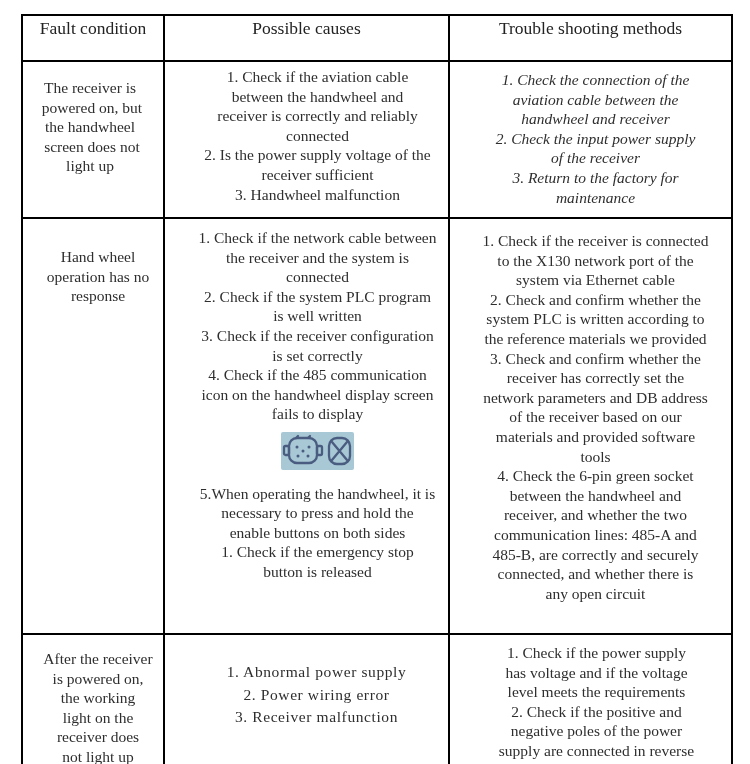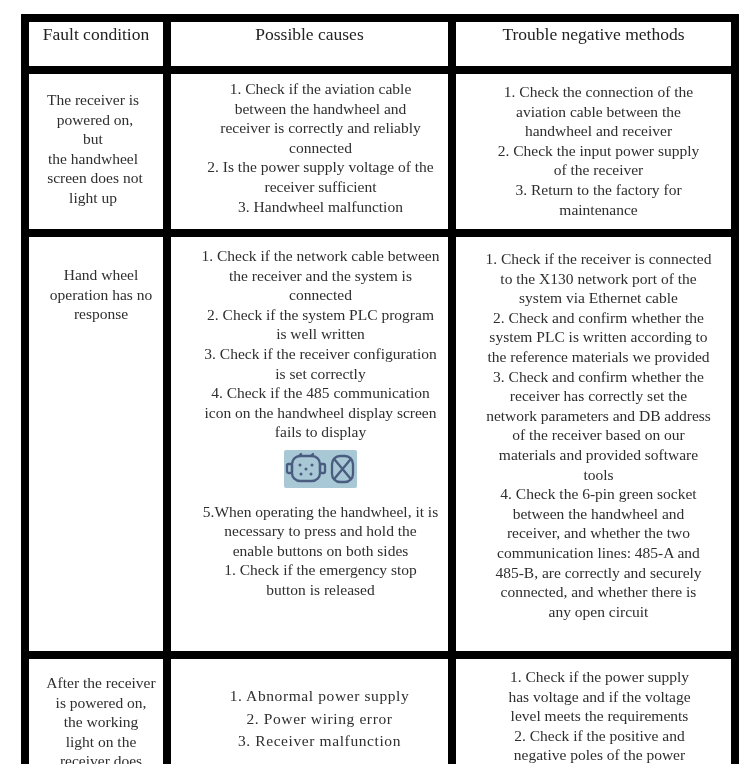--- a/index.html
+++ b/index.html
@@ -19,21 +19,21 @@
   table.fault-table {
     position: absolute;
     left: 21px;
     top: 14px;
     width: 710px;
     table-layout: fixed;
     border-collapse: collapse;
   }
   table.fault-table th,
   table.fault-table td {
-    border: 8px solid #000000;
+    border: 2px solid #000000;
     vertical-align: top;
     overflow: hidden;
     text-align: center;
   }
   th.hdr {
     height: 40px;
     font-weight: normal;
     font-size: 17.5px;
     text-align: center;
     vertical-align: middle;
@@ -43,21 +43,21 @@
   td.cell {
     font-size: 15.5px;
     line-height: 19.6px;
     white-space: pre-wrap;
     padding: 6px 4px 4px 6px;
     color: #2e2e2e;
   }
   
   td.r1c1 { height: 135px; padding: 16px 18px 4px 12px; }
   td.r1c2 { padding: 5px 2px 4px 24px; }
-  td.r1c3 { padding: 8px 2px 4px 12px; }
+  td.r1c3 { padding: 8px 2px 4px 12px; font-style: italic; }
   td.r2c1 { height: 382px; padding: 28px 2px 4px 12px; border-radius: 8px; }
   td.r2c2 { padding: 9px 2px 4px 24px; white-space: normal; }
   td.r2c2 .chunk { white-space: pre-wrap; }
   td.r2c3 { padding: 12px 2px 4px 12px; }
   td.r3c1 { height: 156px; padding: 14px 2px 4px 12px; }
   td.r3c2 { padding: 26px 2px 4px 22px; letter-spacing: 0.6px; line-height: 22.5px; }
   td.r3c3 { padding: 8px 2px 4px 14px; }
   .icon-wrap {
     text-align: center;
     margin: 8px 0 9px 0;
@@ -71,21 +71,21 @@
   <table class="fault-table">
     <colgroup>
       <col style="width:142px">
       <col style="width:285px">
       <col style="width:283px">
     </colgroup>
     <thead>
       <tr>
         <th class="hdr">Fault condition</th>
         <th class="hdr">Possible causes</th>
-        <th class="hdr">Trouble negative methods</th>
+        <th class="hdr">Trouble shooting methods</th>
       </tr>
     </thead>
     <tbody>
       <tr>
         <td class="cell r1c1">The receiver is
  powered on, but
 the handwheel
  screen does not
 light up</td>
         <td class="cell r1c2">1. Check if the aviation cable

